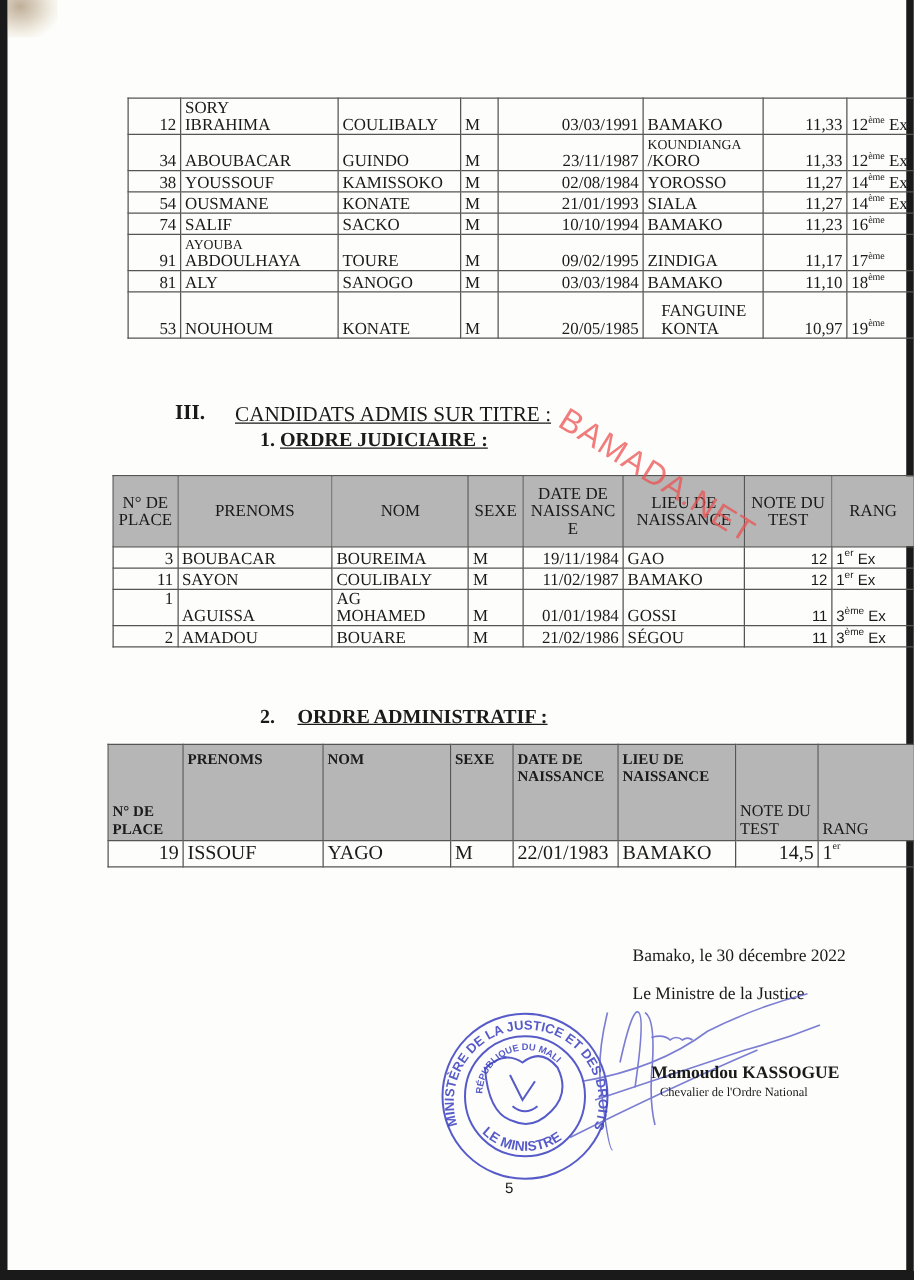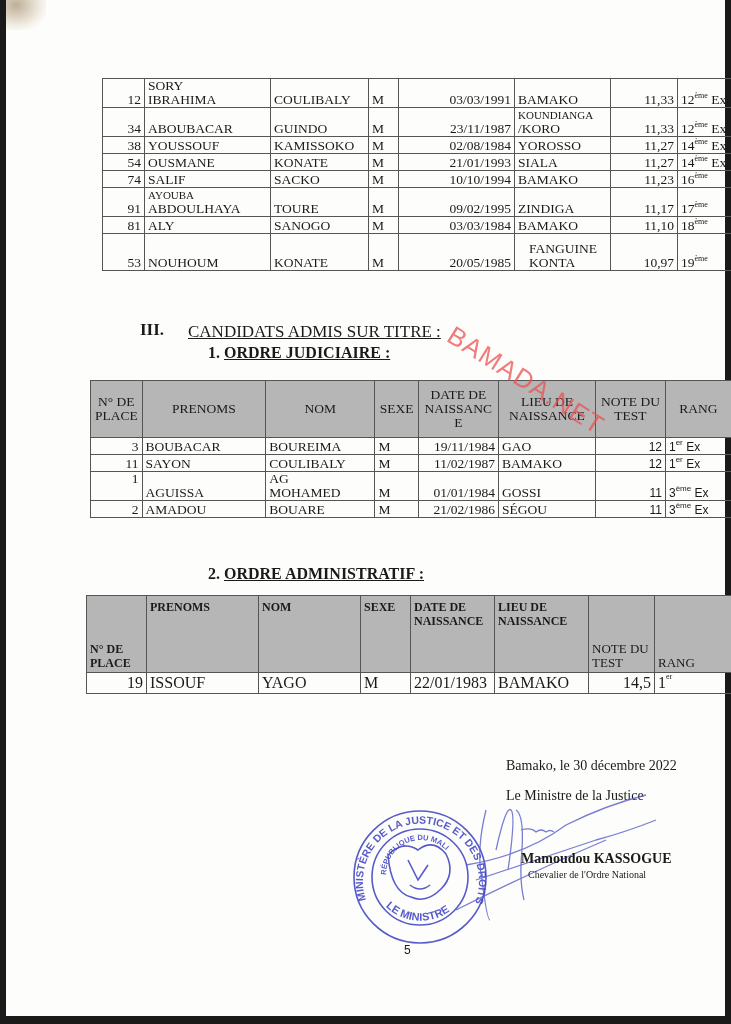--- a/index.html
+++ b/index.html
@@ -24,21 +24,21 @@
   .calibri { font-family:"Liberation Sans", sans-serif; font-size:12px; }
 
   
   #t1 { left:96px; top:78px; width:630px; }
   #t1 td { height:16px; }
   #sec3-num { position:absolute; left:134px; top:320px; font-weight:bold; font-size:17px; }
   #sec3-text { position:absolute; left:182px; top:322px; font-weight:normal; font-size:17px; text-decoration:underline;text-align:center; }
   #sub1 { position:absolute; left:202px; top:344px; font-weight:bold; font-size:16px; }
   #sub1 .u { text-decoration:underline; }
   #sub2 { position:absolute; left:202px; top:565px; font-weight:bold; font-size:16px; }
-  #sub2 .u { text-decoration:underline; }
+  #sub2 .u { text-decoration:underline;margin-left:14px; }
 
   .hdr { background:#b6b6b6; }
   #t2 { left:84px; top:380px; width:642px; }
   #t2 th { font-weight:normal; text-align:center; vertical-align:middle; white-space:normal; height:56px; font-size:13.5px; line-height:14px; }
   #t2 td { height:16px; }
 
   #t3 { left:80px; top:595px; width:646px; }
   #t3 th { font-weight:bold; font-size:12px; line-height:14px; white-space:normal; height:72px; text-align:left; }
   #t3 th.top { vertical-align:top; padding-top:4px; }
   #t3 th.bot { vertical-align:bottom; padding-bottom:2px; }

